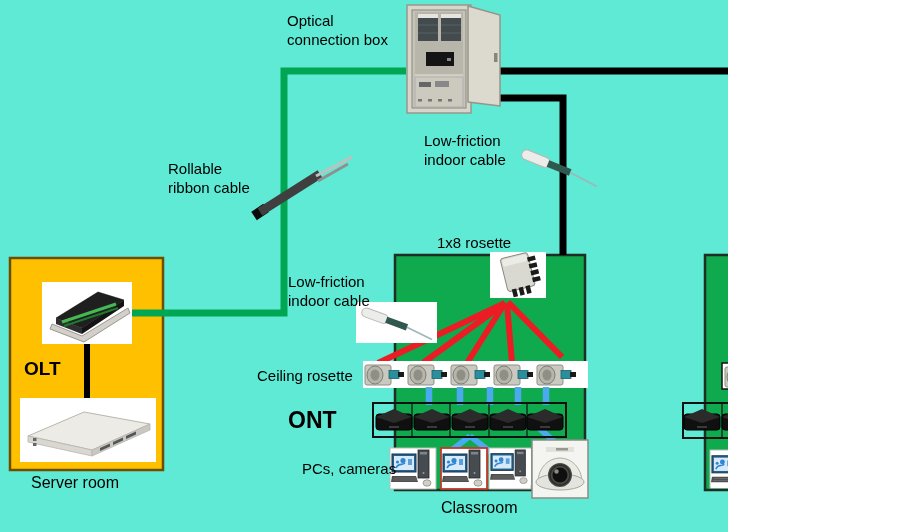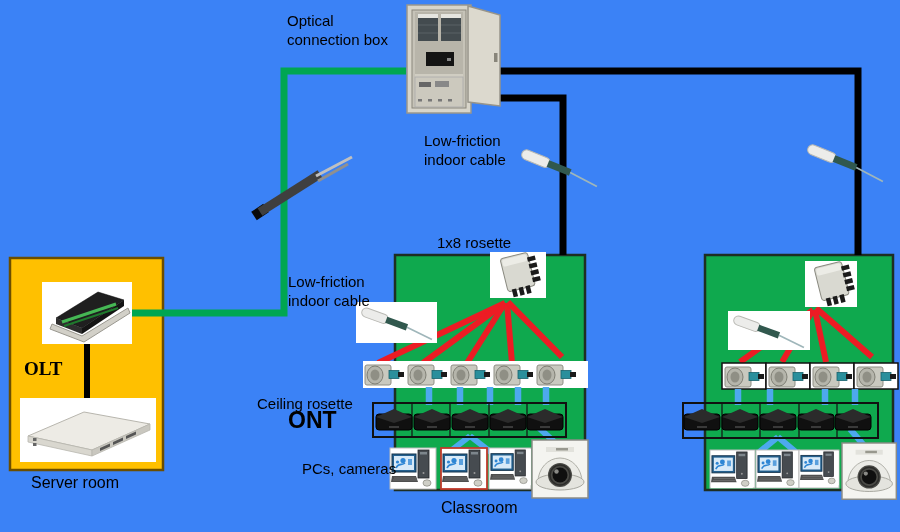--- a/index.html
+++ b/index.html
@@ -1,16 +1,16 @@
 <!DOCTYPE html>
 <html><head>
 <meta charset="utf-8">
 <style>
   html,body{margin:0;padding:0;background:#fff;}
-  #stage{position:relative;width:900px;height:532px;background:#3b82f6;overflow:hidden;
+  #stage{position:relative;width:728px;height:532px;background:#5eead4;overflow:hidden;
          font-family:"Liberation Sans",sans-serif;}
   #stage svg.canvas{position:absolute;left:0;top:0;}
   .lbl{position:absolute;color:#000;font:15px/19px "Liberation Sans",sans-serif;
        white-space:pre-line;z-index:5;}
   .lbl.b{font-weight:bold;}
 </style>
 </head>
 <body>
 
 <div id="stage">
@@ -300,25 +300,27 @@
       <polygon points="93,44 103,39.5 103,42.5 93,47" fill="#555"></polygon>
       <polygon points="106,38 116,33.5 116,36.5 106,41" fill="#555"></polygon>
       <rect x="13" y="40" width="3.5" height="3" fill="#666"></rect>
       <rect x="13" y="45" width="3.5" height="3" fill="#666"></rect>
     </g>
   </g>
 </svg>
 
 <div class="lbl" style="left:287px;top:11px;">Optical
 connection box</div>
+<div class="lbl" style="left:168px;top:159px;">Rollable
+ribbon cable</div>
 <div class="lbl" style="left:424px;top:131px;">Low-friction
 indoor cable</div>
 <div class="lbl" style="left:437px;top:233px;">1x8 rosette</div>
 <div class="lbl" style="left:288px;top:272px;">Low-friction
 indoor cable</div>
-<div class="lbl" style="left:257px;top:366px;margin-top:28px;">Ceiling rosette</div>
+<div class="lbl" style="left:257px;top:366px;">Ceiling rosette</div>
 <div class="lbl b" style="left:288px;top:411px;font-size:23px;">ONT</div>
 <div class="lbl" style="left:283px;top:459px;margin-left:19px;">PCs, cameras</div>
 <div class="lbl" style="left:441px;top:498px;font-size:16px;">Classroom</div>
-<div class="lbl b" style="left:24px;top:359px;font-size:19px;font-family:Liberation Serif, serif;">OLT</div>
+<div class="lbl b" style="left:24px;top:359px;font-size:19px;">OLT</div>
 <div class="lbl" style="left:31px;top:473px;font-size:16px;">Server room</div>
 
 </div>
 
 </body></html>

